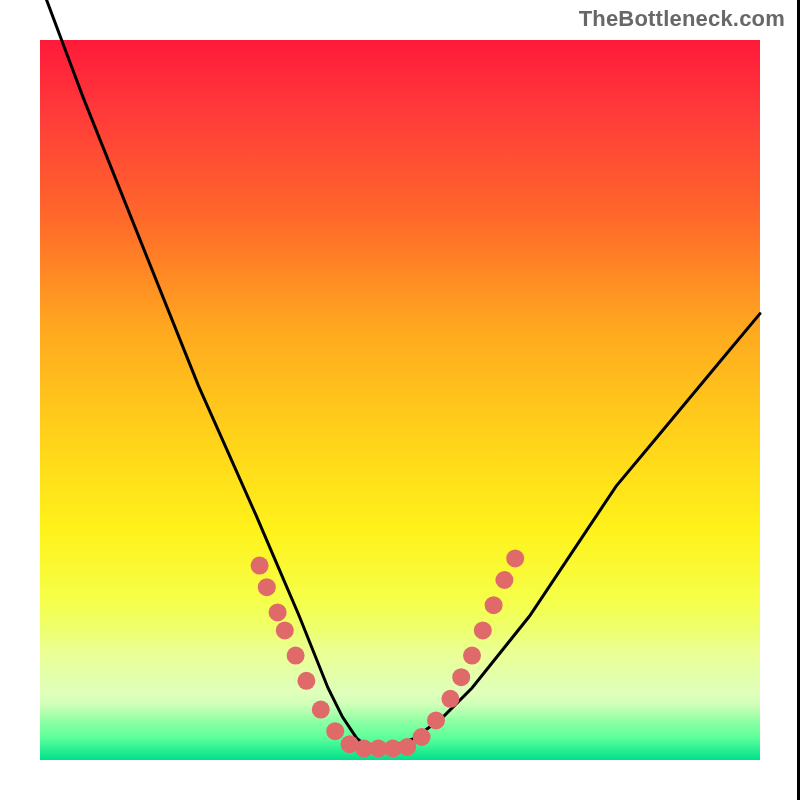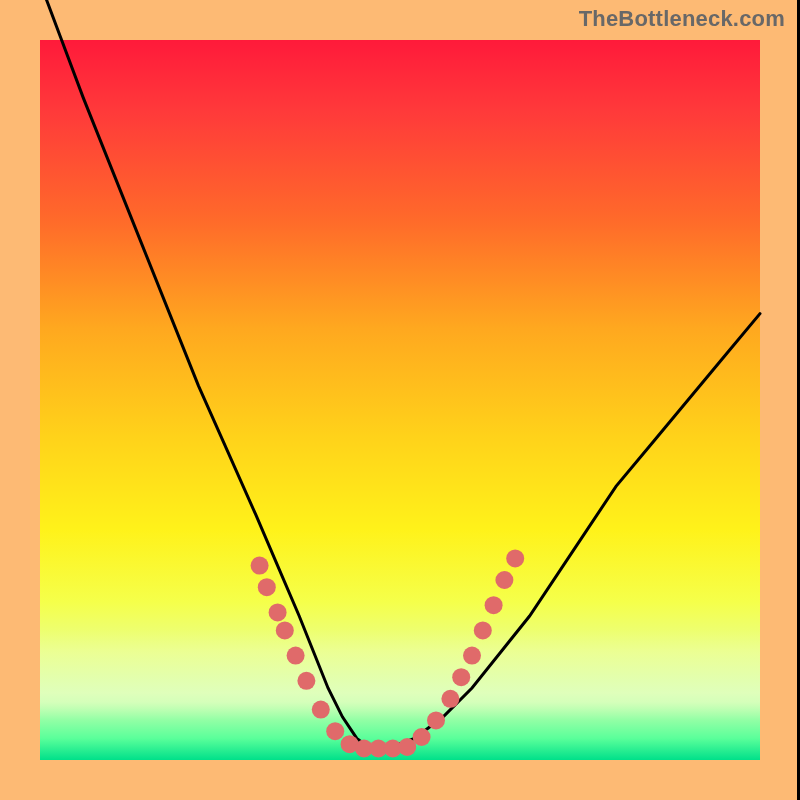--- a/index.html
+++ b/index.html
@@ -8,21 +8,21 @@
     width: 800px;
     height: 800px;
     overflow: hidden;
     background: #000;
     font-family: Arial, Helvetica, sans-serif;
   }
   .frame {
     position: relative;
     width: 797px;
     height: 800px;
-    background: #fdba74;
+    background: #ffffff;
   }
   .plot {
     position: absolute;
     left: 40px;
     top: 40px;
     width: 720px;
     height: 720px;
     background: linear-gradient(to bottom,
       #ff1a3a 0%,
       #ff3a3a 10%,

